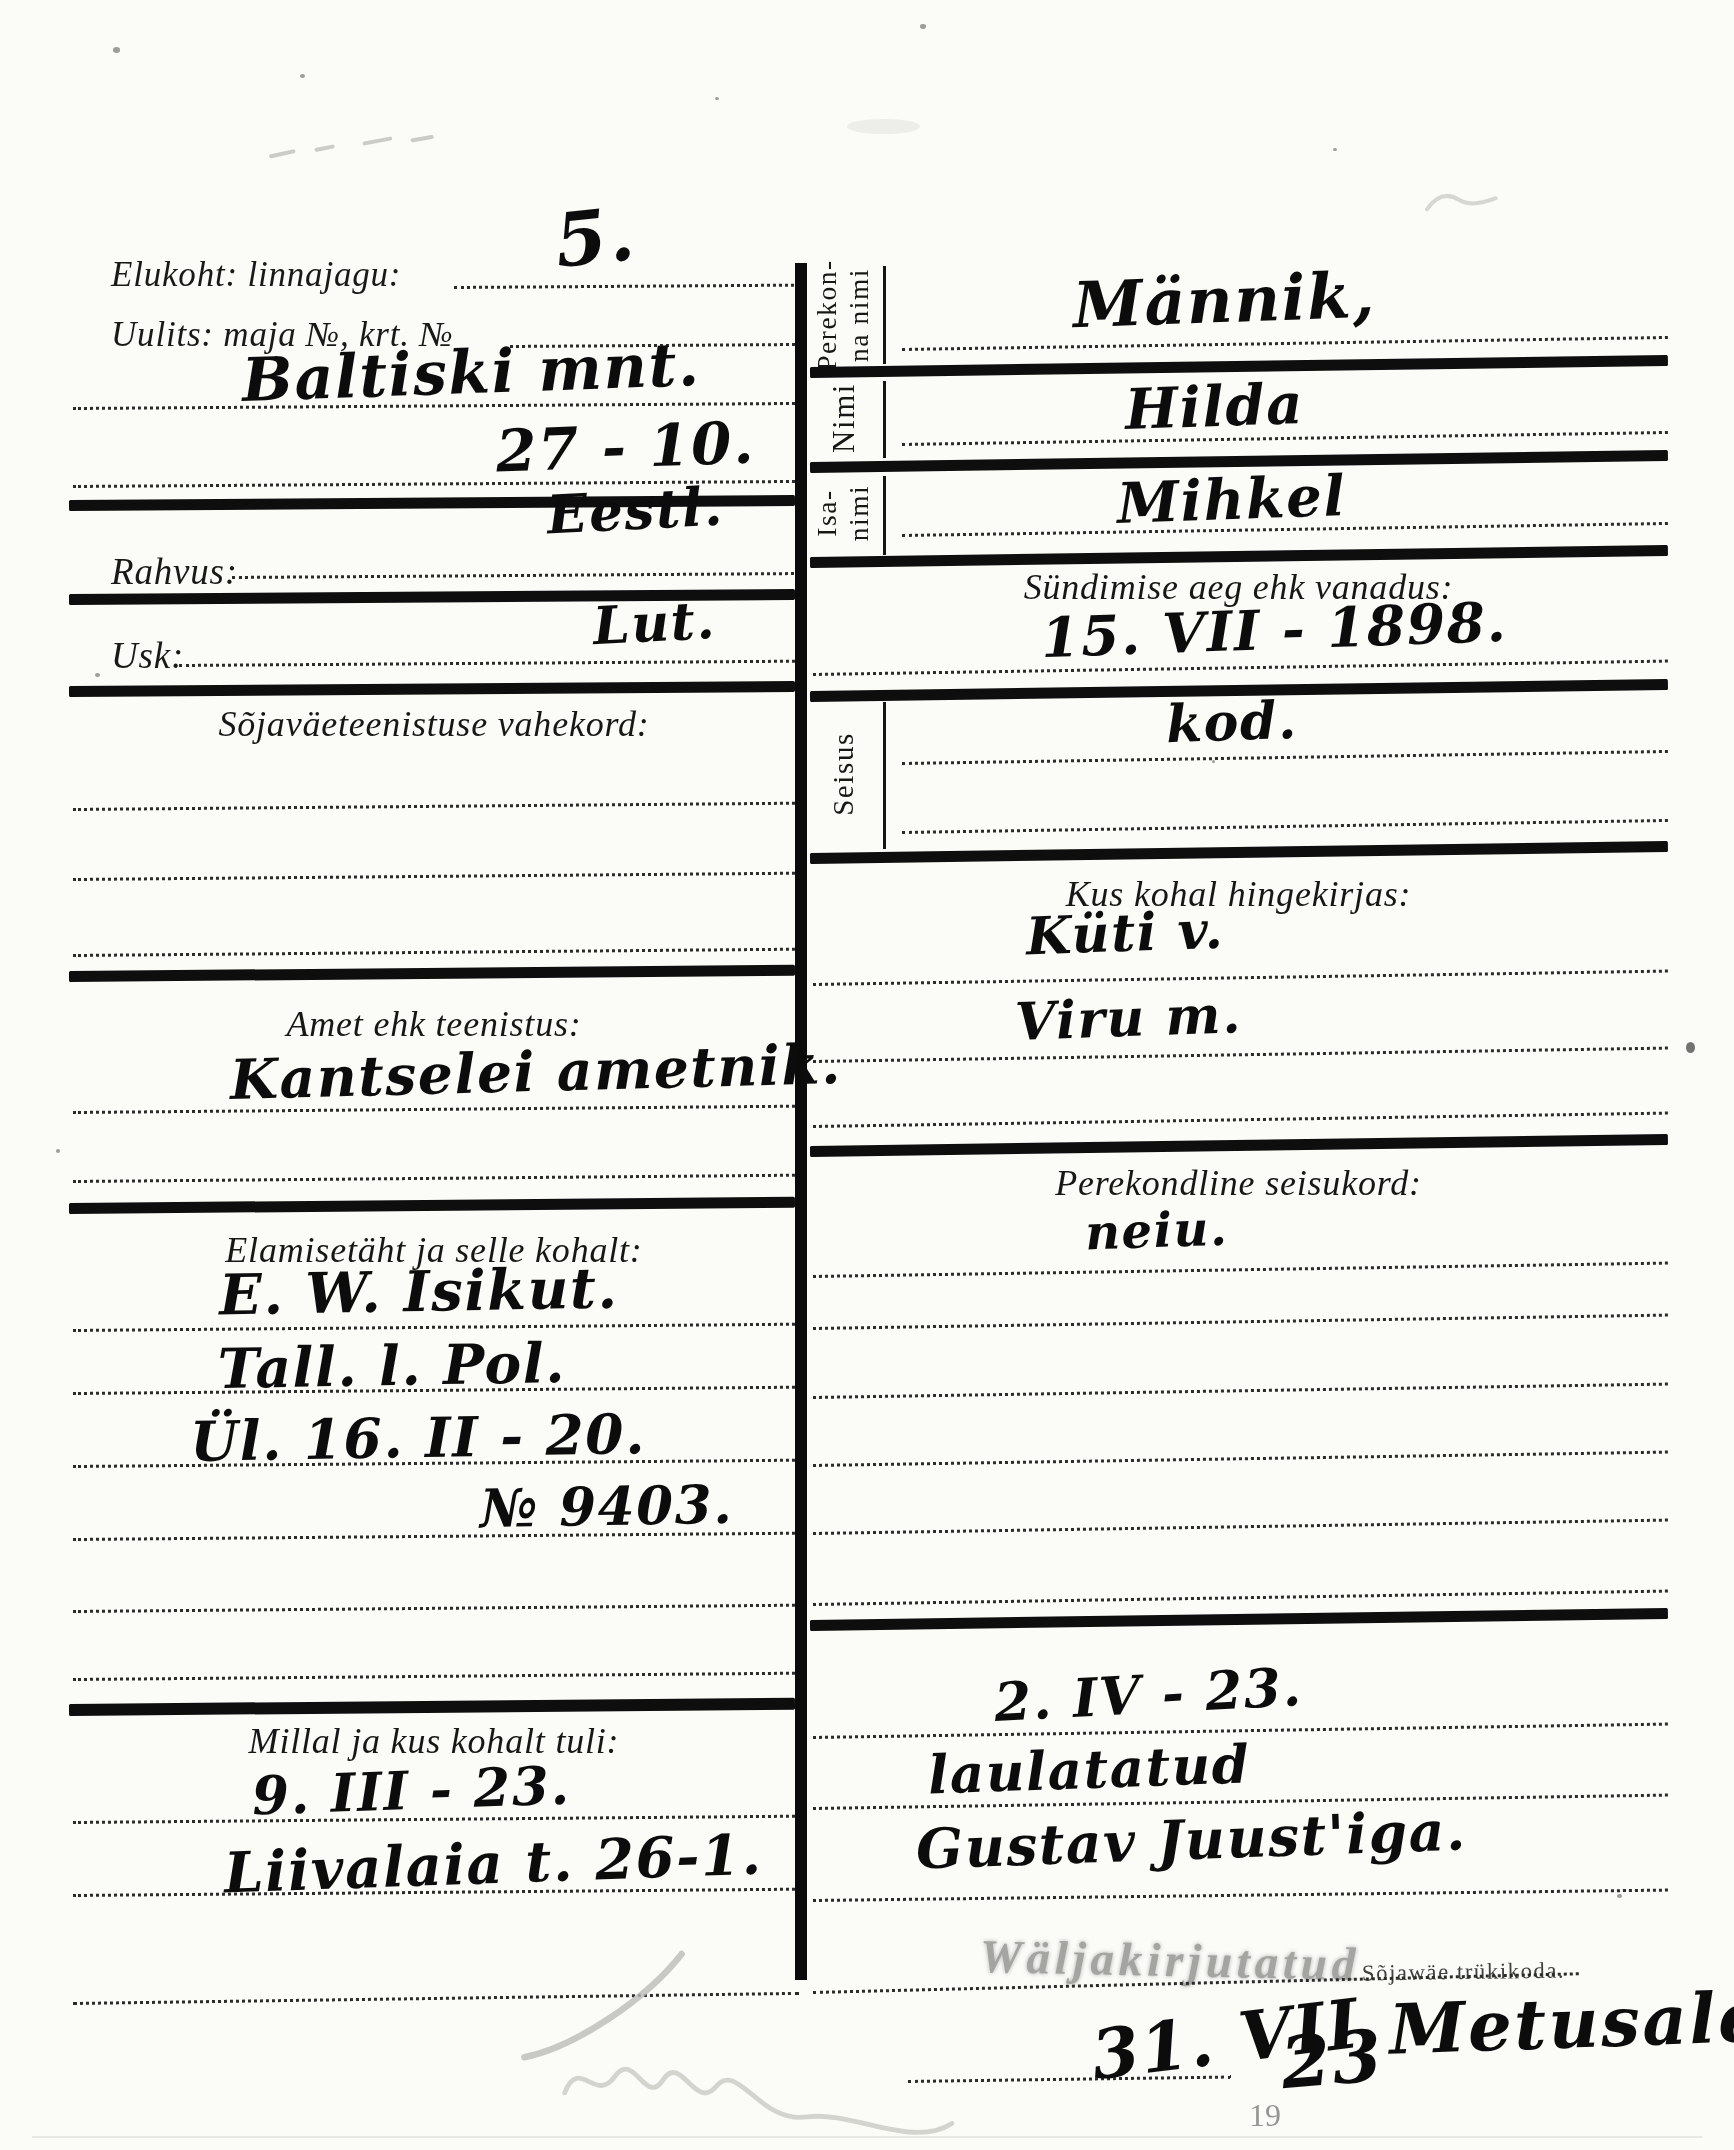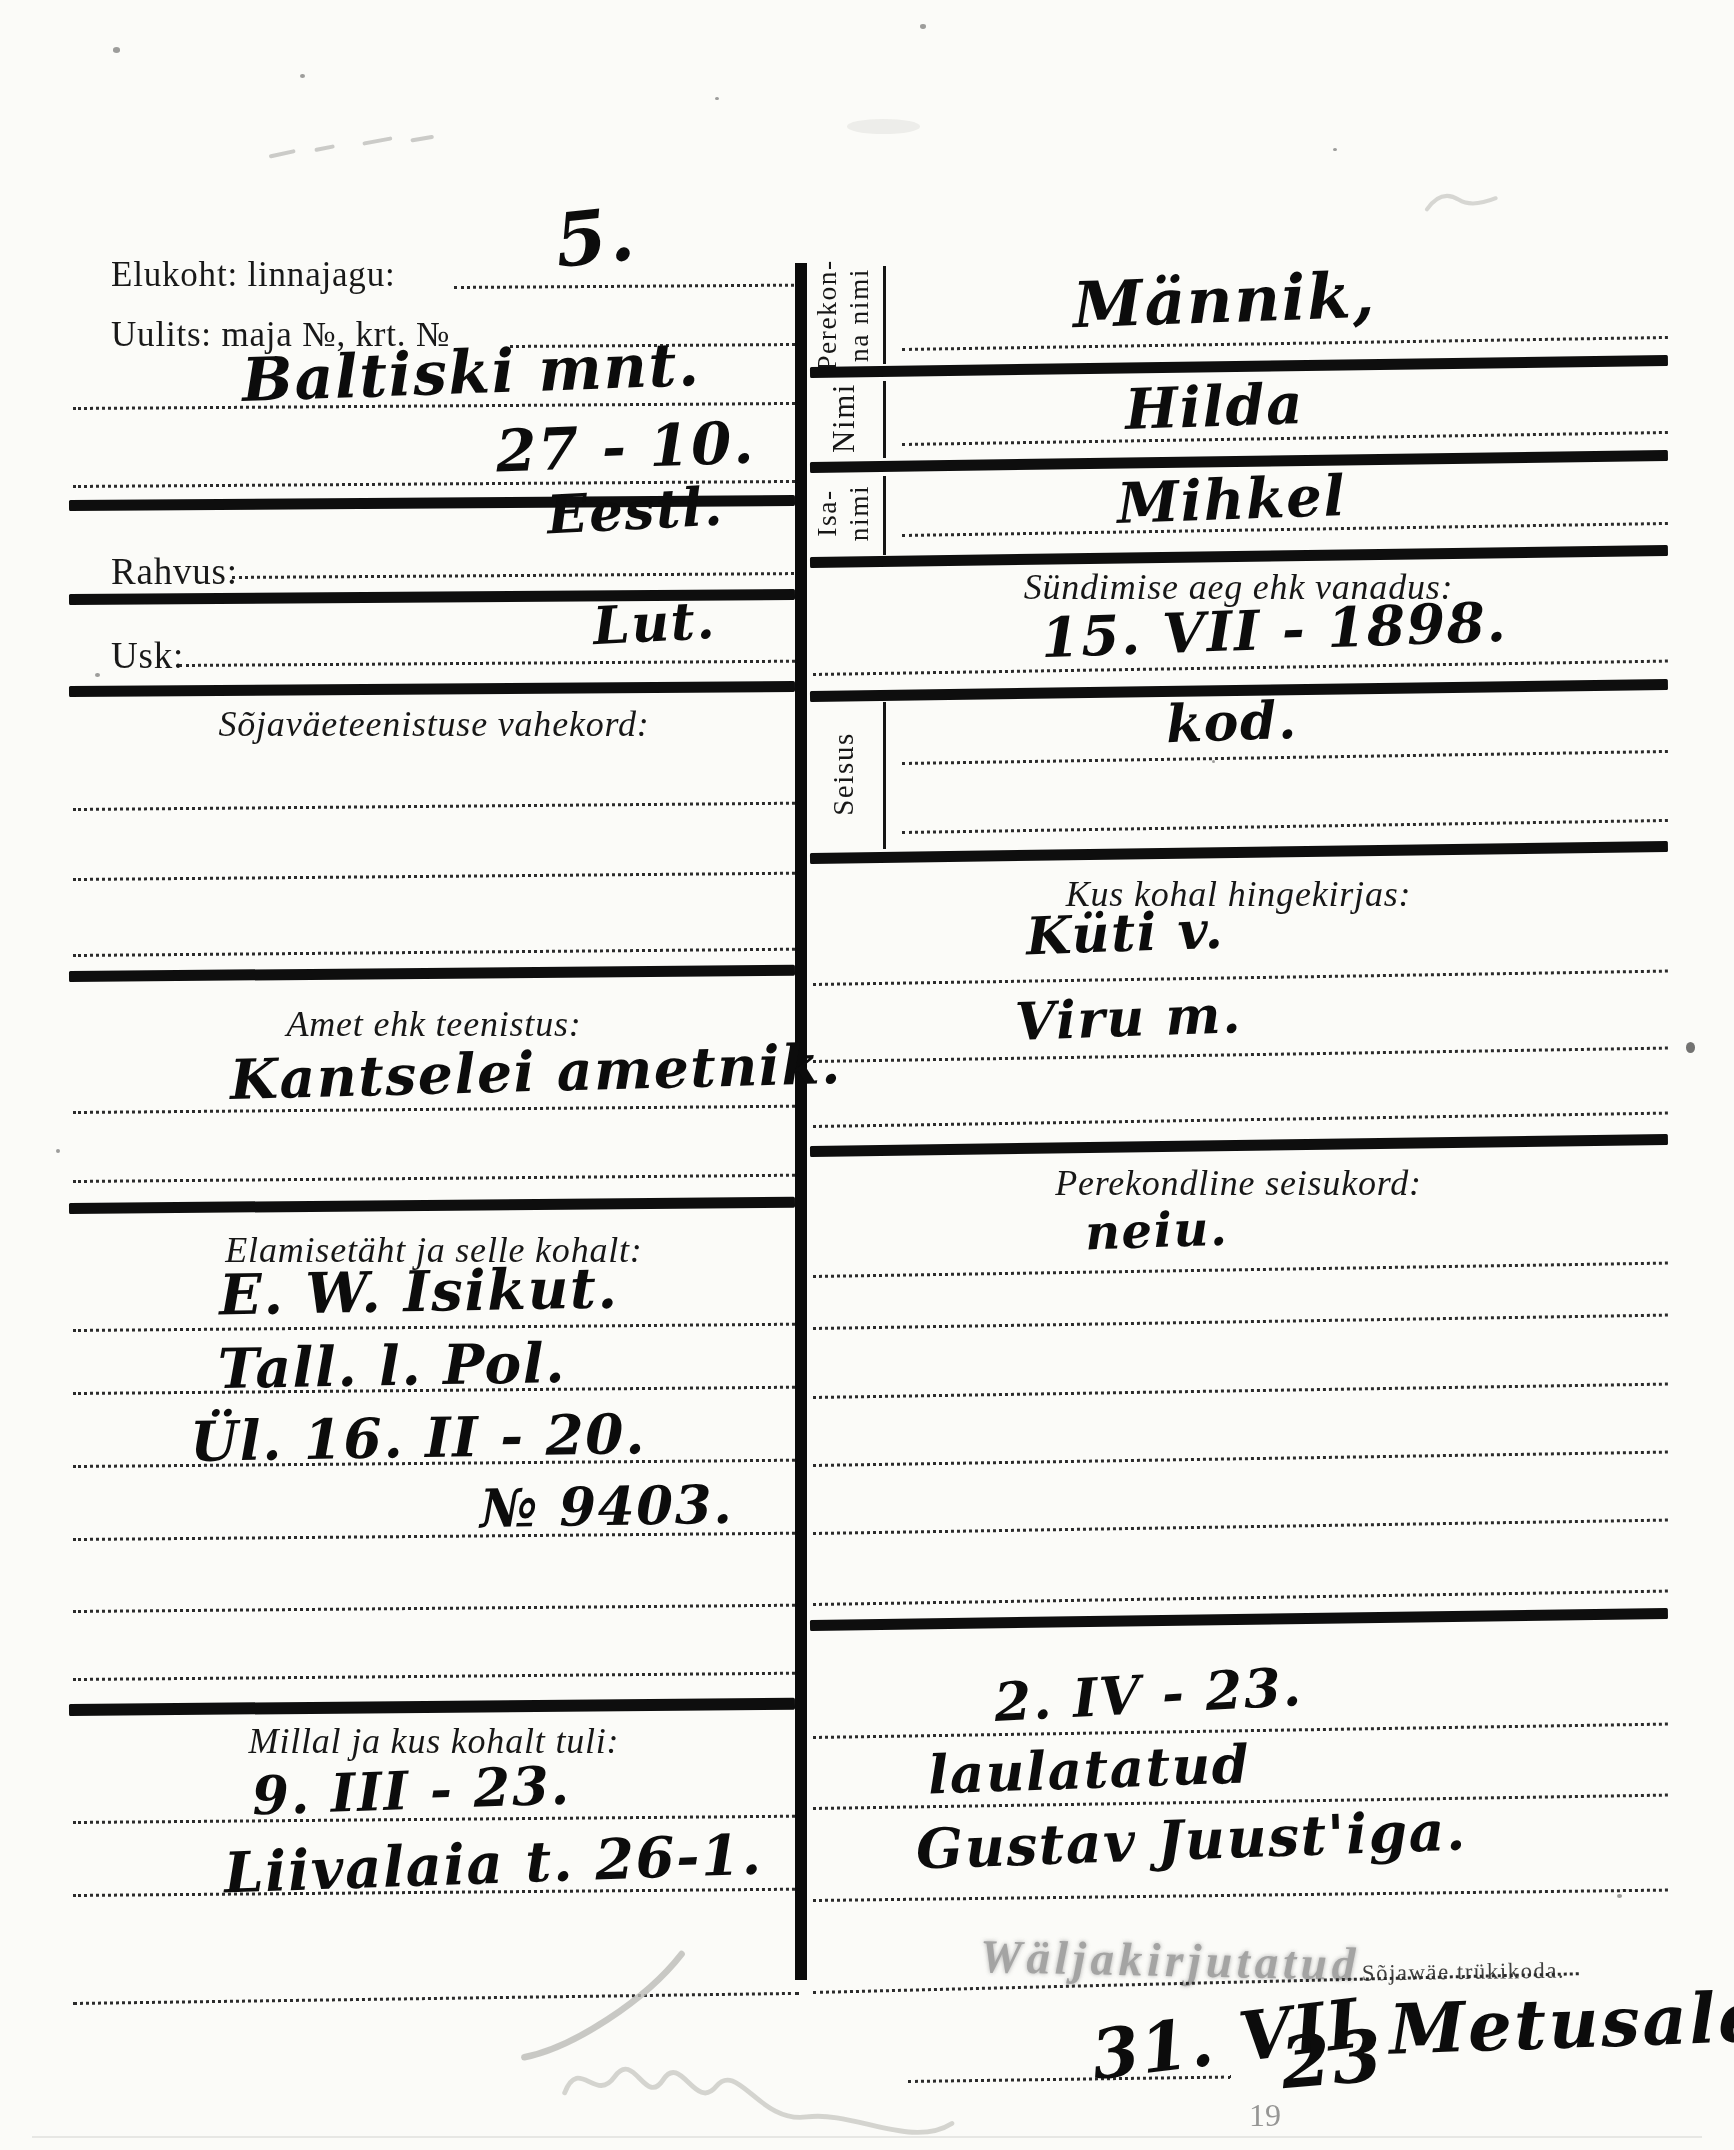--- a/index.html
+++ b/index.html
@@ -1,18 +1,18 @@
 <!DOCTYPE html>
 <html style="font-size:13px"><head>
 <meta charset="utf-8">
 <style>
   html,body{margin:0;padding:0;background:#e8e8e4;}
   #page{position:relative;width:1734px;height:2151px;background:#fbfbf8;overflow:hidden;
         font-family:"Liberation Serif","DejaVu Serif",serif;color:#161616;}
-  .lbl{position:absolute;font-size:35px;letter-spacing:0.8px;white-space:nowrap;color:#191919;}
+  .lbl{position:absolute;font-size:35px;letter-spacing:0.8px;white-space:nowrap;color:#191919;font-style:italic;}
   .lbl.big{font-size:37px;}
   .heading{position:absolute;text-align:center;font-size:36px;letter-spacing:0.8px;white-space:nowrap;color:#171717;font-style:italic;}
   .hw{position:absolute;font-family:"DejaVu Serif","Liberation Serif",serif;font-style:italic;font-weight:bold;
       white-space:nowrap;color:#0c0c0c;letter-spacing:1.6px;}
   .dot{position:absolute;height:0;border-bottom:3.2px dotted #2b2b2b;transform-origin:left center;}
   .bar{position:absolute;height:10.5px;background:#0e0e0e;transform-origin:left center;border-radius:1.6px;}
   .vline{position:absolute;width:3.2px;background:#151515;}
   .divider{position:absolute;width:12px;background:#0b0b0b;}
   .vwrap{position:absolute;transform:translate(-50%,-50%) rotate(-90deg);text-align:center;
          font-size:27.4px;letter-spacing:1.6px;white-space:nowrap;color:#171717;}

